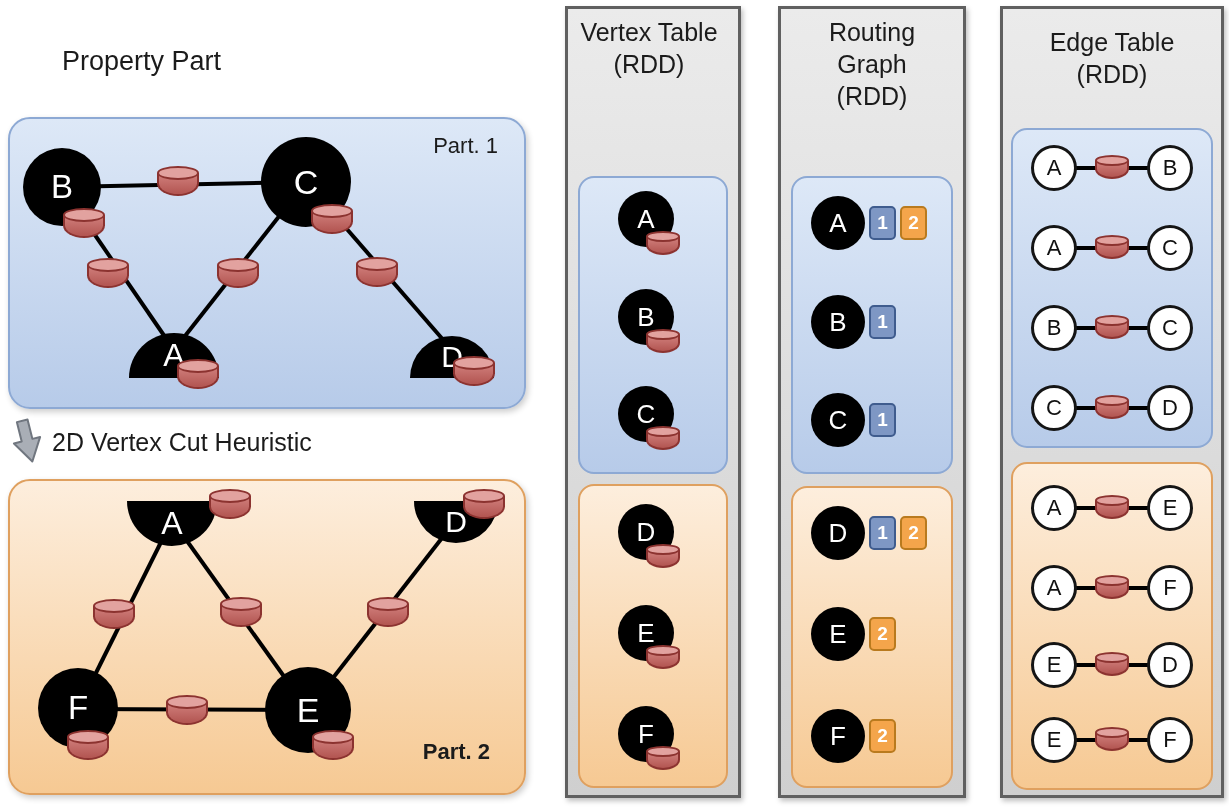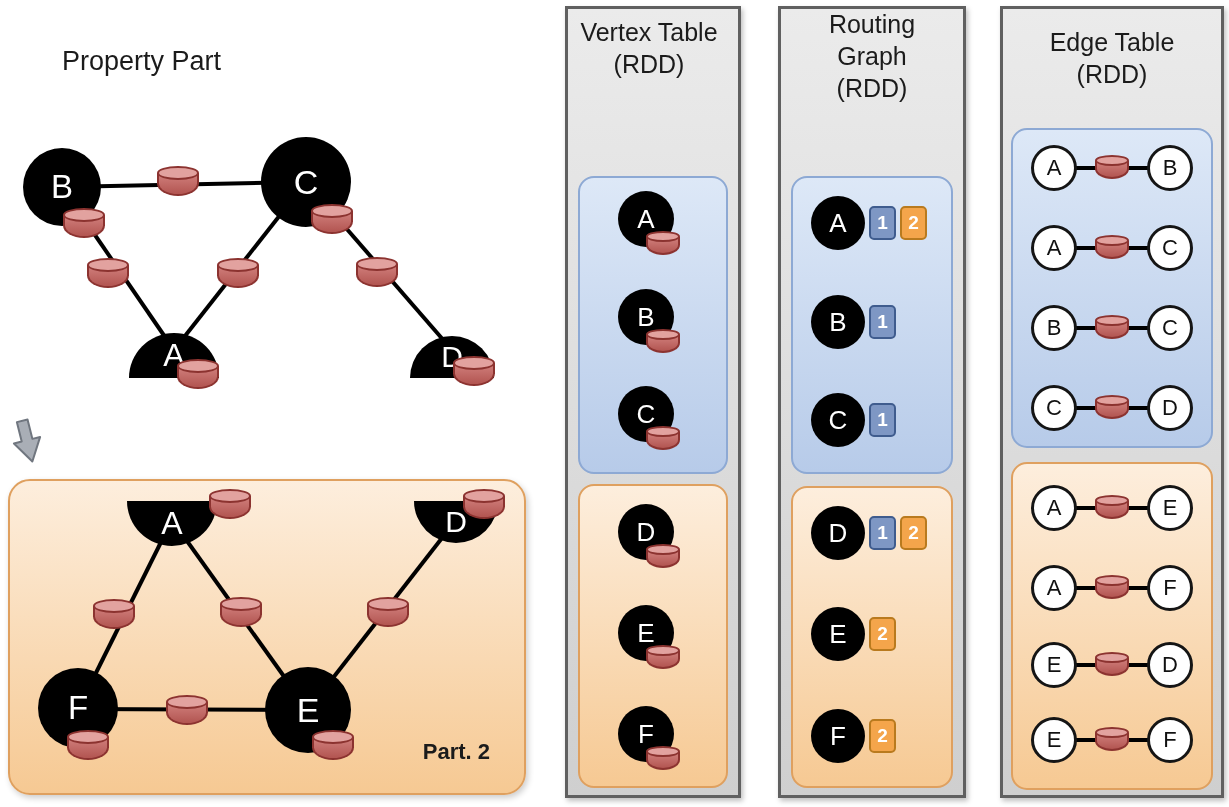--- a/index.html
+++ b/index.html
@@ -62,20 +62,23 @@
 
   svg.edges { position:absolute; left:0; top:0; z-index:2; pointer-events:none; }
 </style>
 </head>
 <body>
 
 <div class="page">
 
   <div class="pg-title" style="left:62px;top:46px">Property Part</div>
 
+  <div class="subblue pbox" style="left:8px;top:117px;width:518px;height:292px">
+    <div class="part-label" style="right:26px;top:14px">Part. 1</div>
+  </div>
 
   <div class="suborange pbox" style="left:8px;top:479px;width:518px;height:316px">
     <div class="part-label" style="right:34px;bottom:28px">Part. 2</div>
   </div>
 
   <svg class="edges" width="1229" height="807">
     <line x1="62" y1="187" x2="306" y2="182" stroke="#000" stroke-width="4"></line>
     <line x1="62" y1="187" x2="174" y2="350" stroke="#000" stroke-width="4"></line>
     <line x1="306" y1="182" x2="174" y2="350" stroke="#000" stroke-width="4"></line>
     <line x1="306" y1="182" x2="452" y2="350" stroke="#000" stroke-width="4"></line>
@@ -97,20 +100,21 @@
   <div class="cyl" style="left:311px;top:204px"></div>
   <div class="cyl" style="left:356px;top:257px"></div>
   <div class="cyl" style="left:177px;top:359px"></div>
   <div class="cyl" style="left:453px;top:356px"></div>
 
   <svg class="abs" style="left:8px;top:418px;z-index:2" width="40" height="48" viewBox="0 0 40 48">
     <g transform="rotate(-14 20 24)">
       <polygon points="14,2 25,2 25,22 33,22 19.5,44 6,22 14,22" fill="#a9aeb6" stroke="#70767f" stroke-width="2" stroke-linejoin="round"></polygon>
     </g>
   </svg>
+  <div class="cut-label" style="left:52px;top:428px">2D Vertex Cut Heuristic</div>
 
   <div class="vcircle half-down" style="left:127px;top:501px;width:90px;height:45px;font-size:32px">A</div>
   <div class="vcircle half-down" style="left:414px;top:501px;width:84px;height:42px;font-size:30px">D</div>
   <div class="vcircle" style="left:38px;top:668px;width:80px;height:80px;font-size:33px">F</div>
   <div class="vcircle" style="left:265px;top:667px;width:86px;height:86px;font-size:34px">E</div>
 
   <div class="cyl" style="left:209px;top:489px"></div>
   <div class="cyl" style="left:463px;top:489px"></div>
   <div class="cyl" style="left:93px;top:599px"></div>
   <div class="cyl" style="left:220px;top:597px"></div>
@@ -146,21 +150,21 @@
   <div class="vt-entry" style="left:618px;top:605px">
     <div class="vcircle">E</div>
     <div class="cyl cyl-sm" style="left:28px;top:40px"></div>
   </div>
   <div class="vt-entry" style="left:618px;top:706px">
     <div class="vcircle">F</div>
     <div class="cyl cyl-sm" style="left:28px;top:40px"></div>
   </div>
 
   <div class="colbox" style="left:778px;top:6px;width:188px;height:792px"></div>
-  <div class="h-title" style="left:778px;top:8px;width:188px">
+  <div class="h-title" style="left:778px;top:16px;width:188px">
     <div>Routing</div>
     <div>Graph</div>
     <div>(RDD)</div>
   </div>
   <div class="subblue" style="left:791px;top:176px;width:162px;height:298px"></div>
   <div class="suborange" style="left:791px;top:486px;width:162px;height:302px"></div>
 
   <div class="rt-row" style="left:811px;top:196px">
     <div class="vcircle">A</div>
     <div class="badge badge-blue" style="left:58px;top:10px">1</div>

